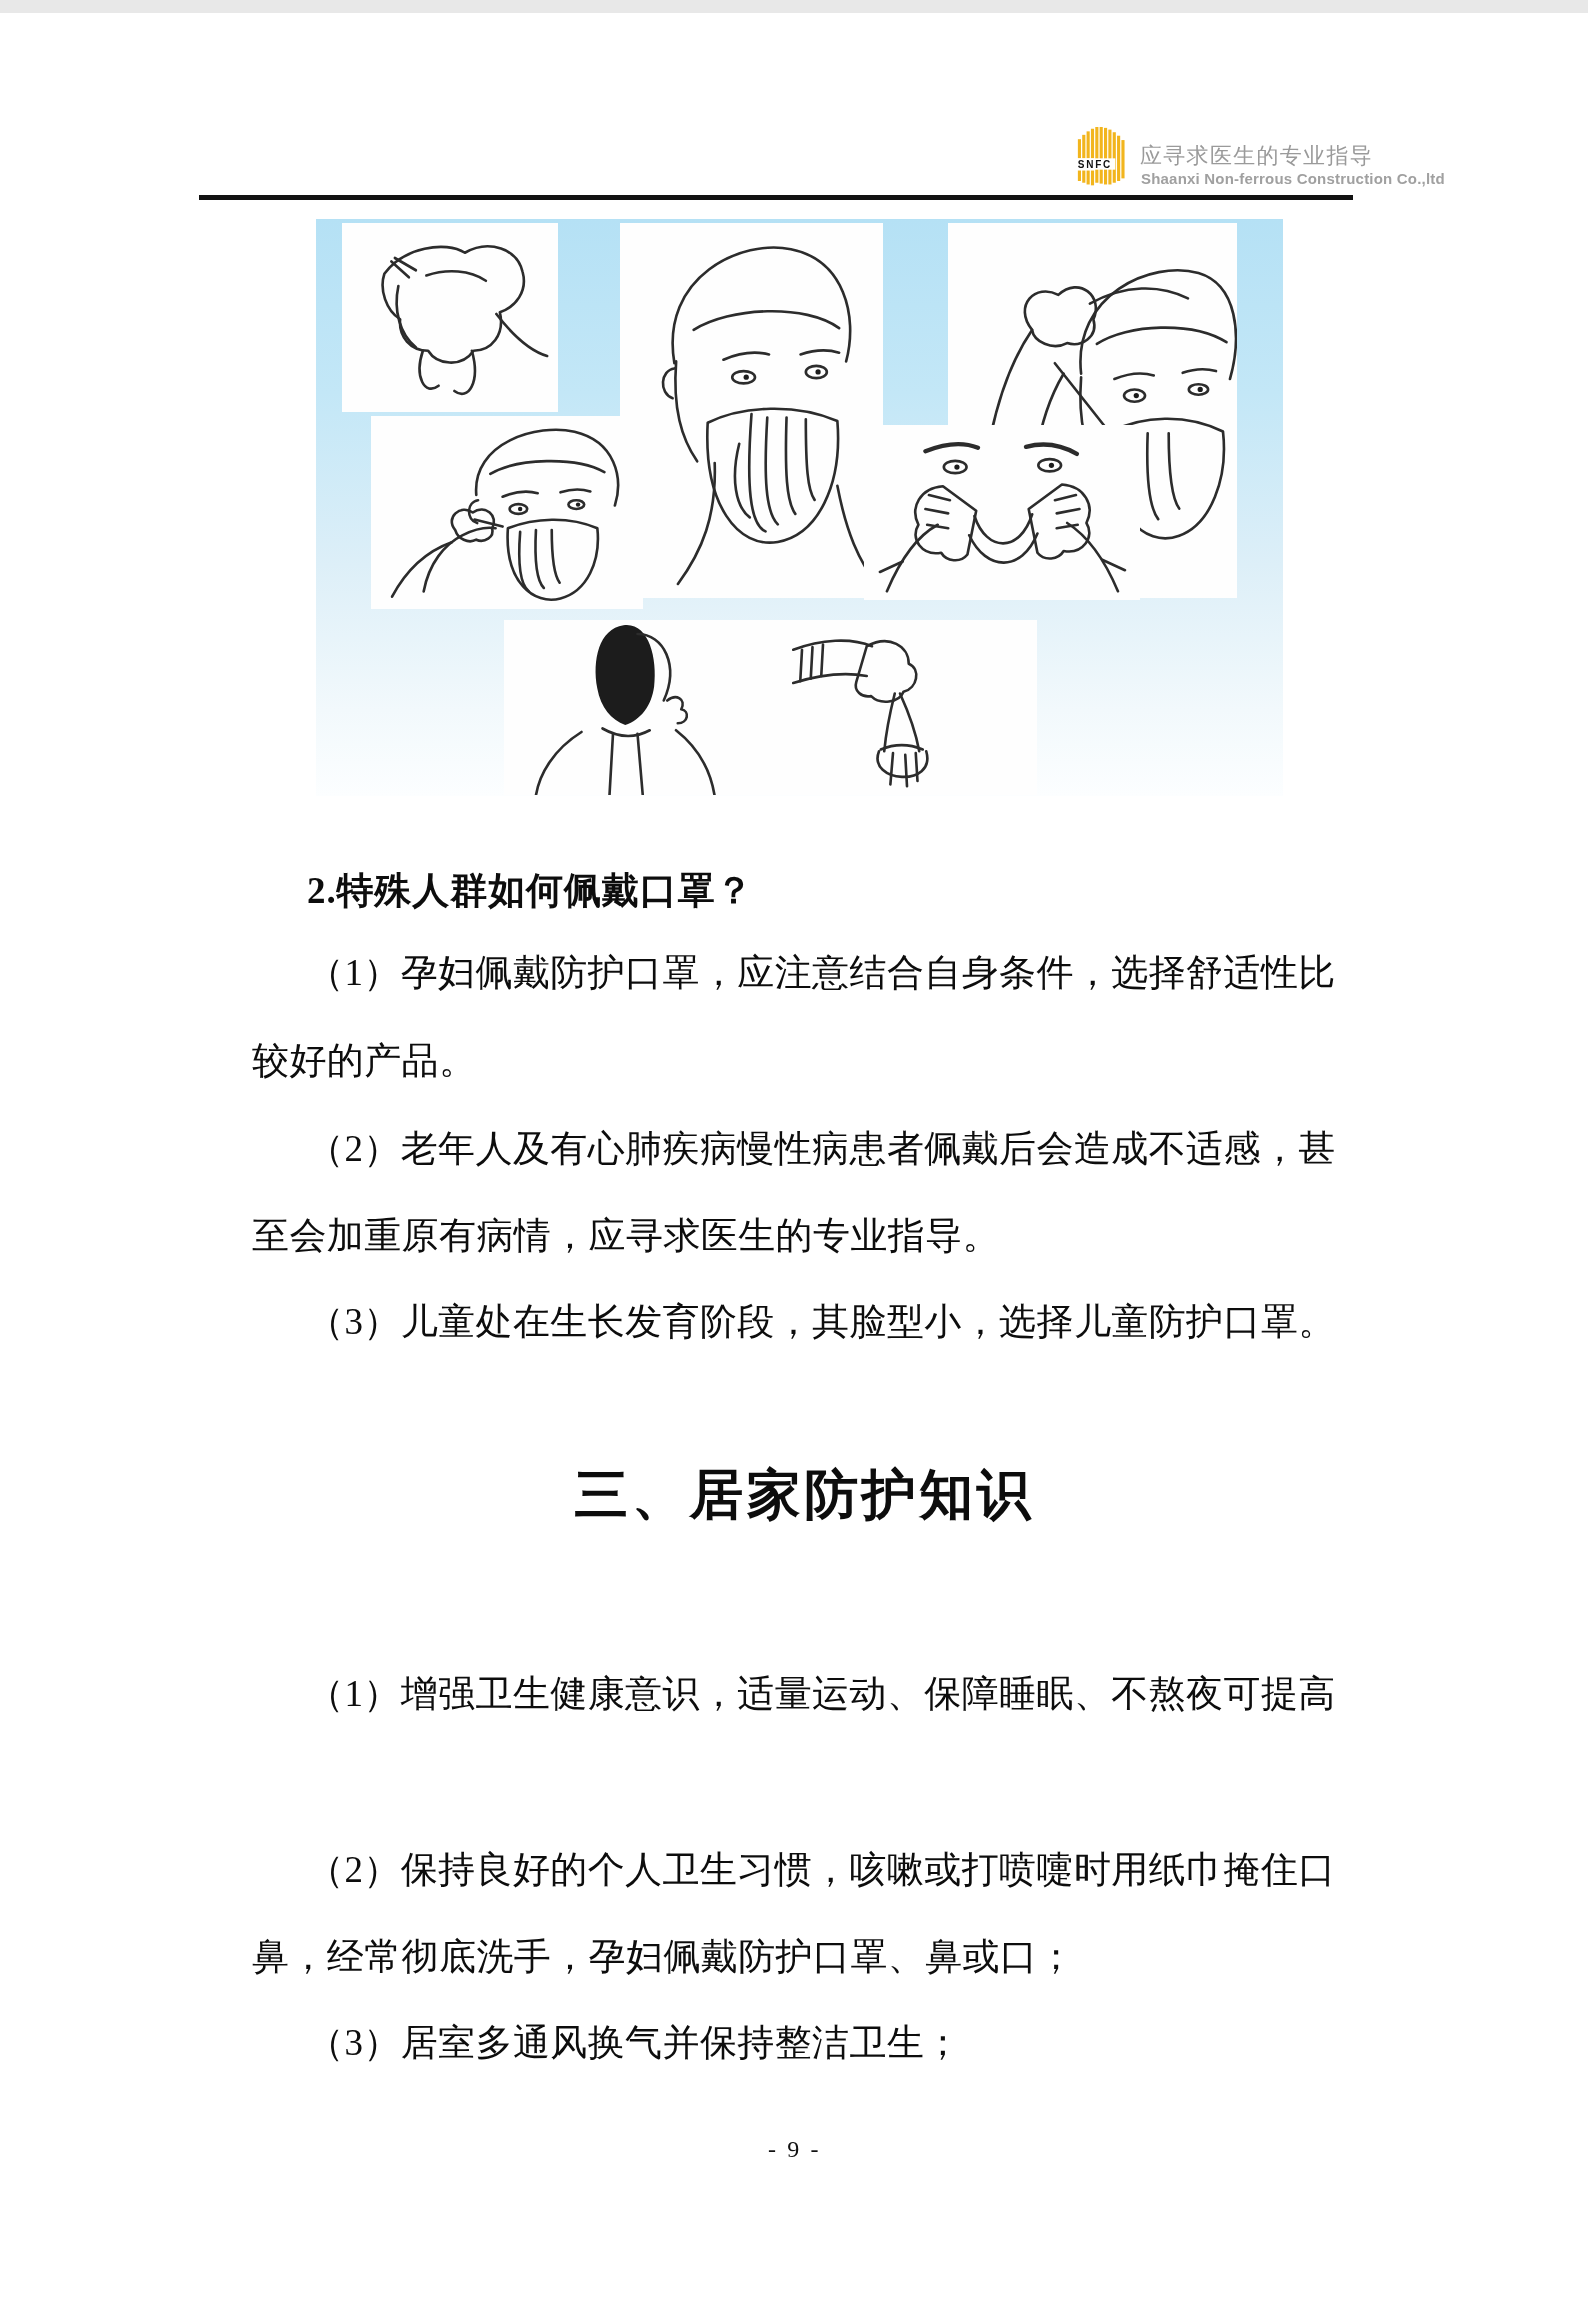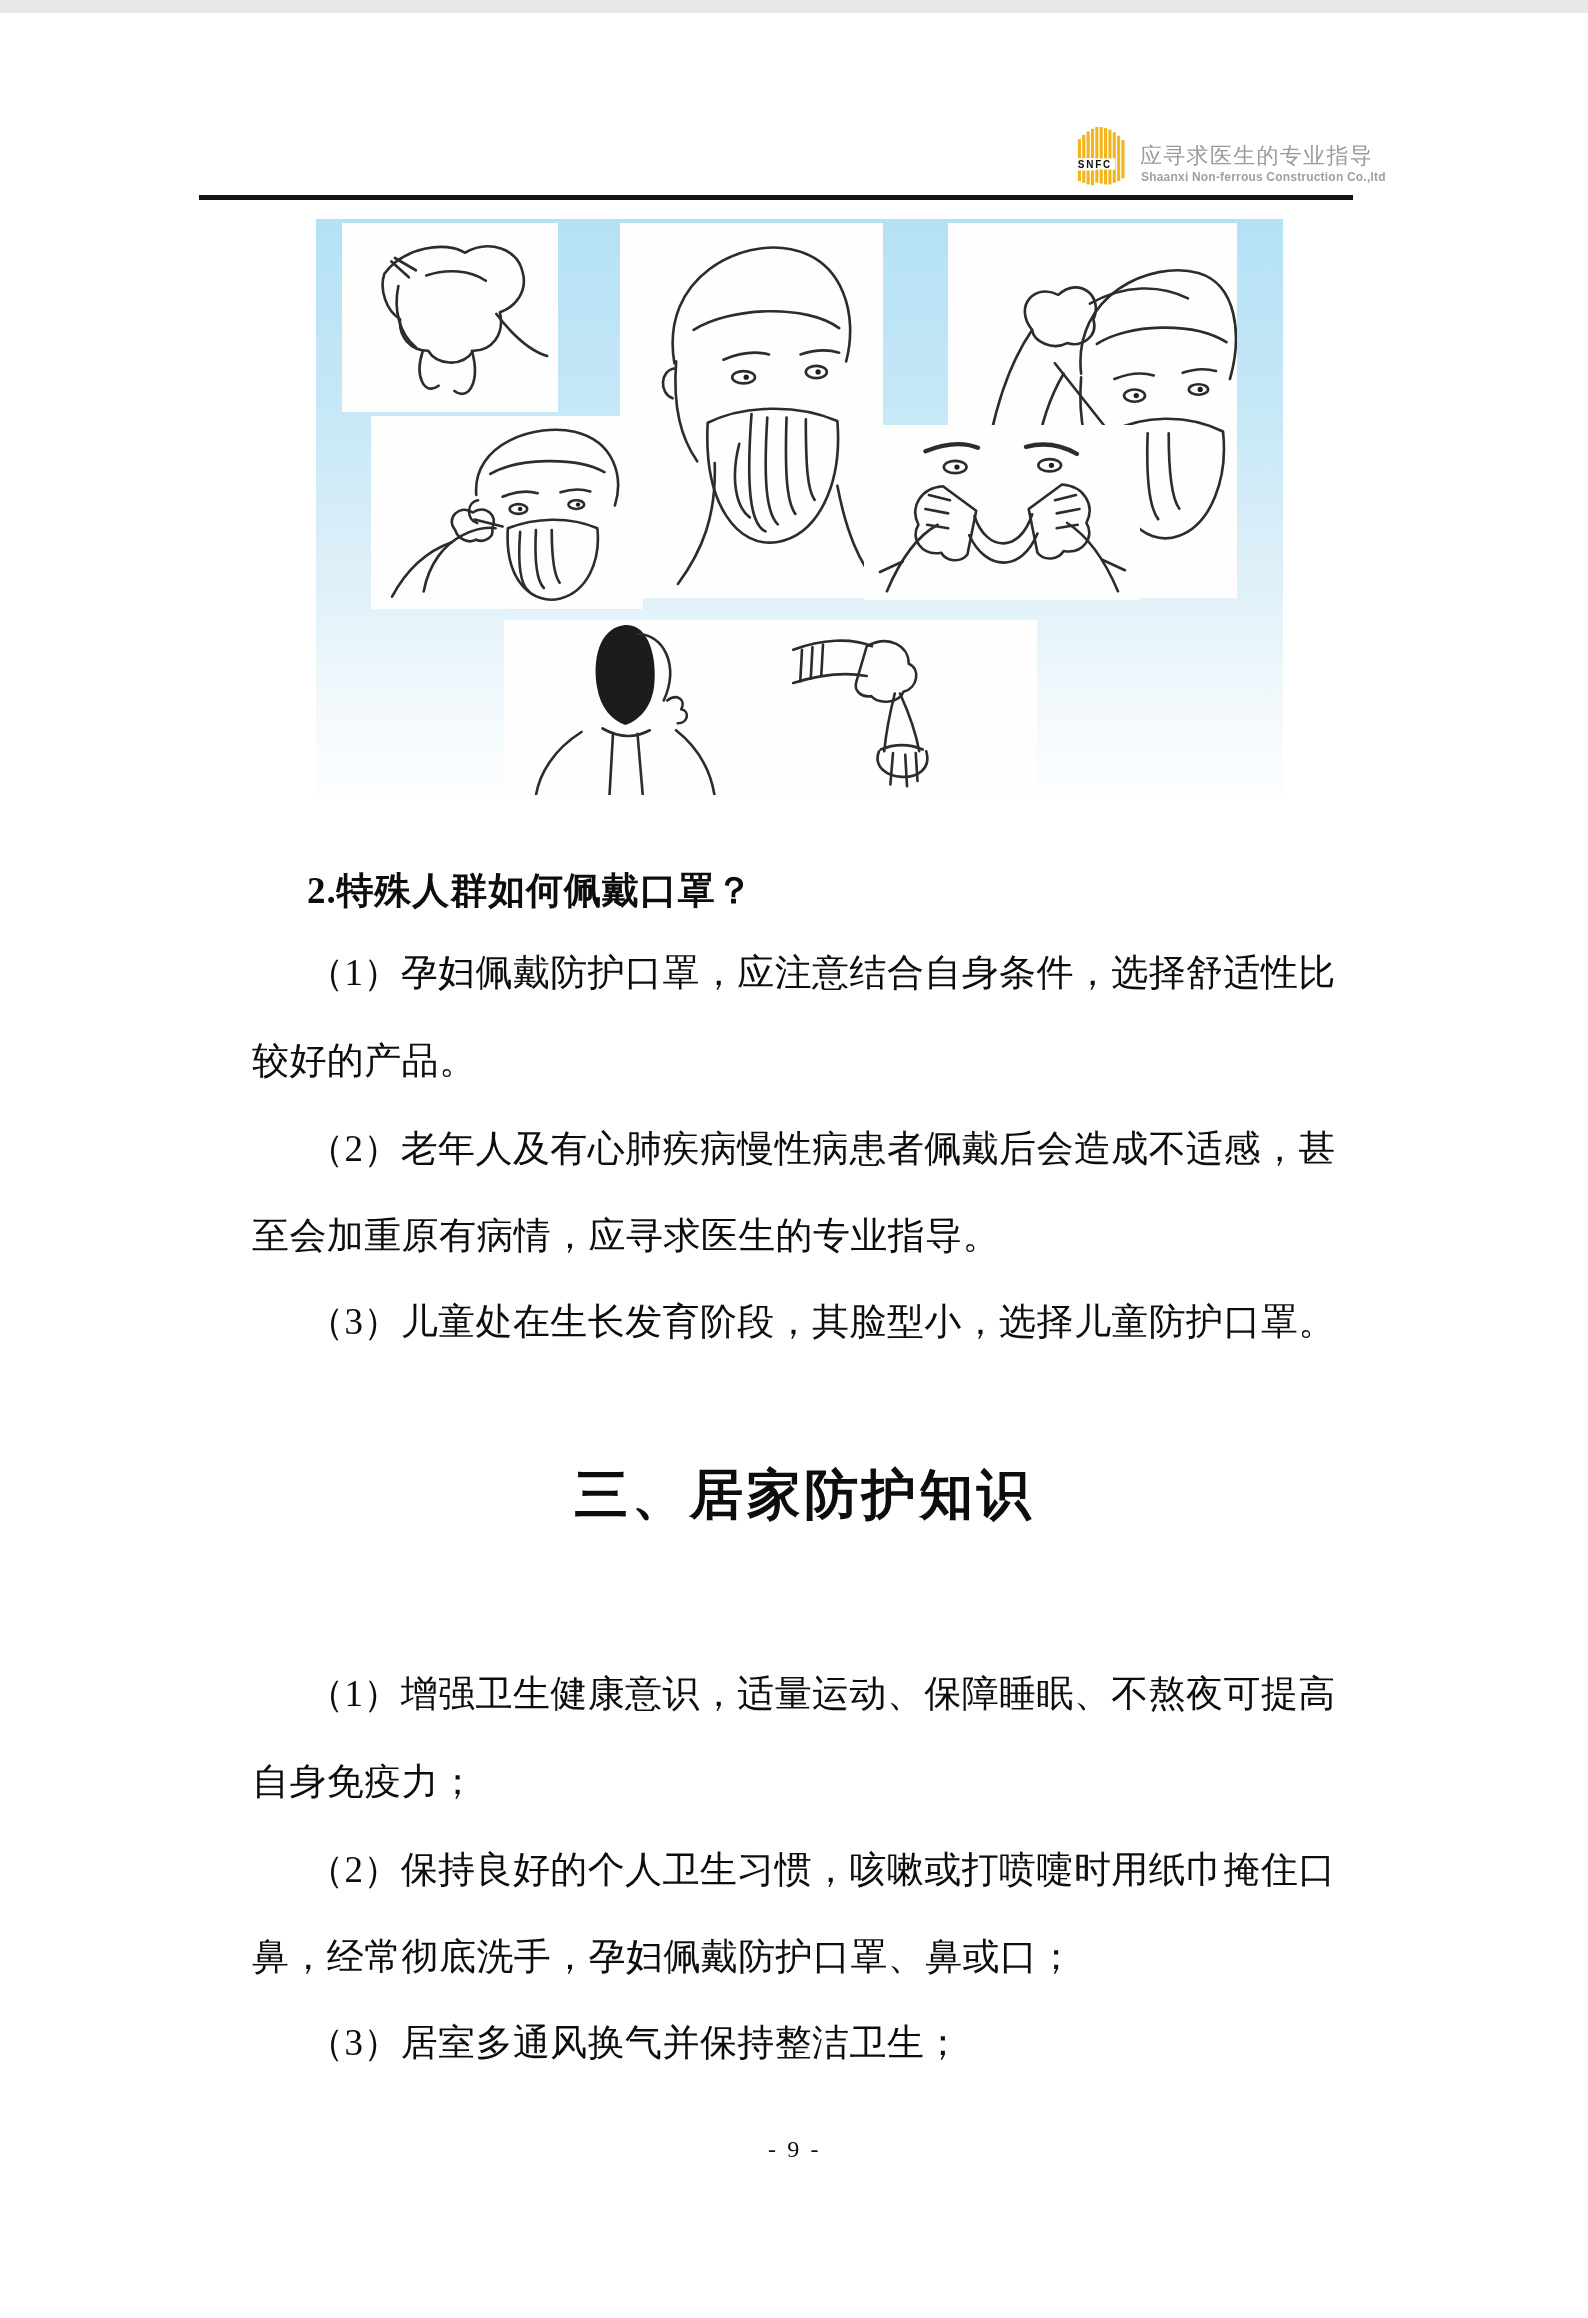--- a/index.html
+++ b/index.html
@@ -7,21 +7,21 @@
     position:relative;width:1589px;height:2319px;background:#ffffff;
     font-family:"Liberation Serif", serif;color:#0d0d0d;overflow:hidden;margin:13px auto;
   }
   
   .logo-icon{position:absolute;left:1077px;top:114px;width:54px;height:60px;}
   .company-zh{
     position:absolute;left:1140px;top:128px;font-size:22px;color:#9a9a9a;
     letter-spacing:1.3px;font-family:"Liberation Sans",sans-serif;white-space:nowrap;
   }
   .company-en{
-    position:absolute;left:1141px;top:157px;font-size:12px;color:#a0a0a0;
+    position:absolute;left:1141px;top:157px;font-size:15px;color:#a0a0a0;
     font-weight:bold;font-family:"Liberation Sans",sans-serif;white-space:nowrap;letter-spacing:0.2px;
   }
   .hdr-rule{position:absolute;left:199px;top:182px;width:1154px;height:5.3px;background:#121212;}
   
   .figure{
     position:absolute;left:316px;top:206px;width:967px;height:577px;
     background:linear-gradient(180deg,#b5e1f5 0%,#c3e7f7 30%,#ddeff8 60%,#f2f9fc 85%,#fcfeff 100%);
   }
   .panel{position:absolute;background:#fefefe;}
   .panel svg{display:block;width:100%;height:100%;}
@@ -198,21 +198,20 @@
   <div class="bl ind" id="l0">（1）孕妇佩戴防护口罩，应注意结合自身条件，选择舒适性比</div>
   <div class="bl" id="l1">较好的产品。</div>
   <div class="bl ind" id="l2">（2）老年人及有心肺疾病慢性病患者佩戴后会造成不适感，甚</div>
   <div class="bl" id="l3">至会加重原有病情，应寻求医生的专业指导。</div>
   <div class="bl ind" id="l4">（3）儿童处在生长发育阶段，其脸型小，选择儿童防护口罩。</div>
 
   <div class="chapter">三、居家防护知识</div>
 
 
   <div class="bl ind" id="m0">（1）增强卫生健康意识，适量运动、保障睡眠、不熬夜可提高</div>
-  <div class="bl" id="m1">自身免疫力；</div>
   <div class="bl ind" id="m2">（2）保持良好的个人卫生习惯，咳嗽或打喷嚏时用纸巾掩住口</div>
   <div class="bl" id="m3">鼻，经常彻底洗手，孕妇佩戴防护口罩、鼻或口；</div>
   <div class="bl ind" id="m4">（3）居室多通风换气并保持整洁卫生；</div>
 
   <div class="pagenum">- 9 -</div>
 
 </div>
 
 
 </body></html>

